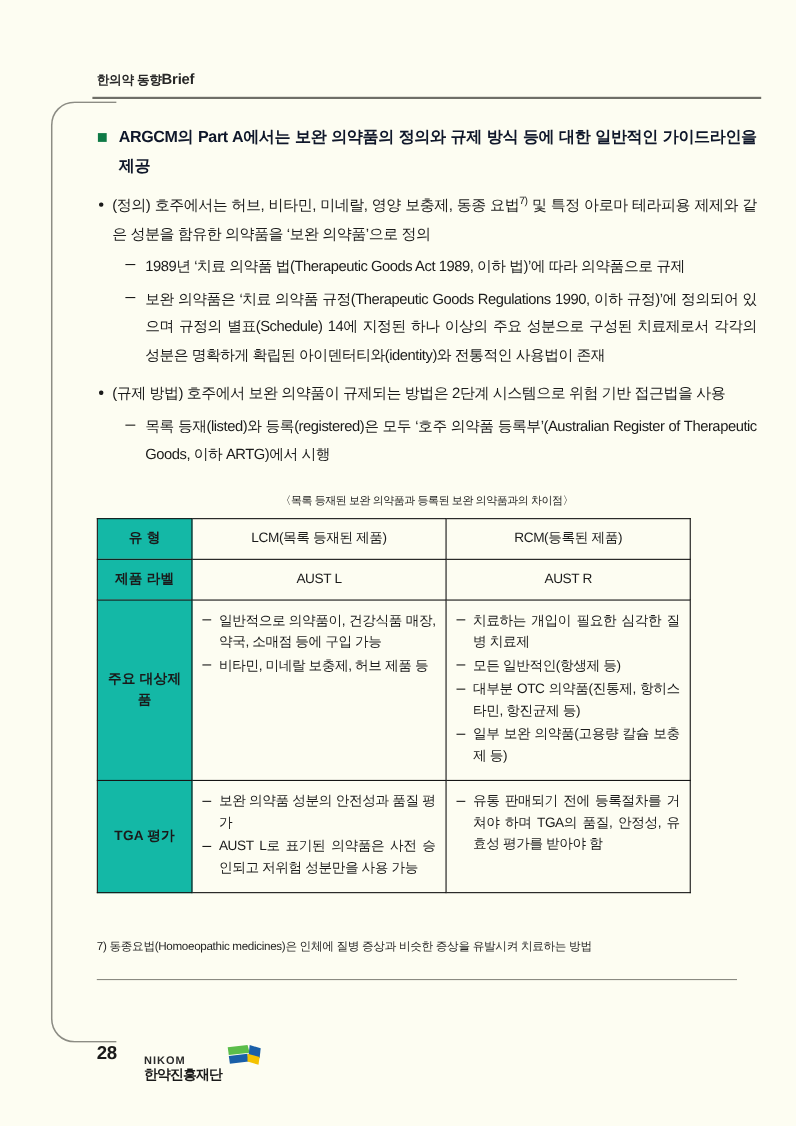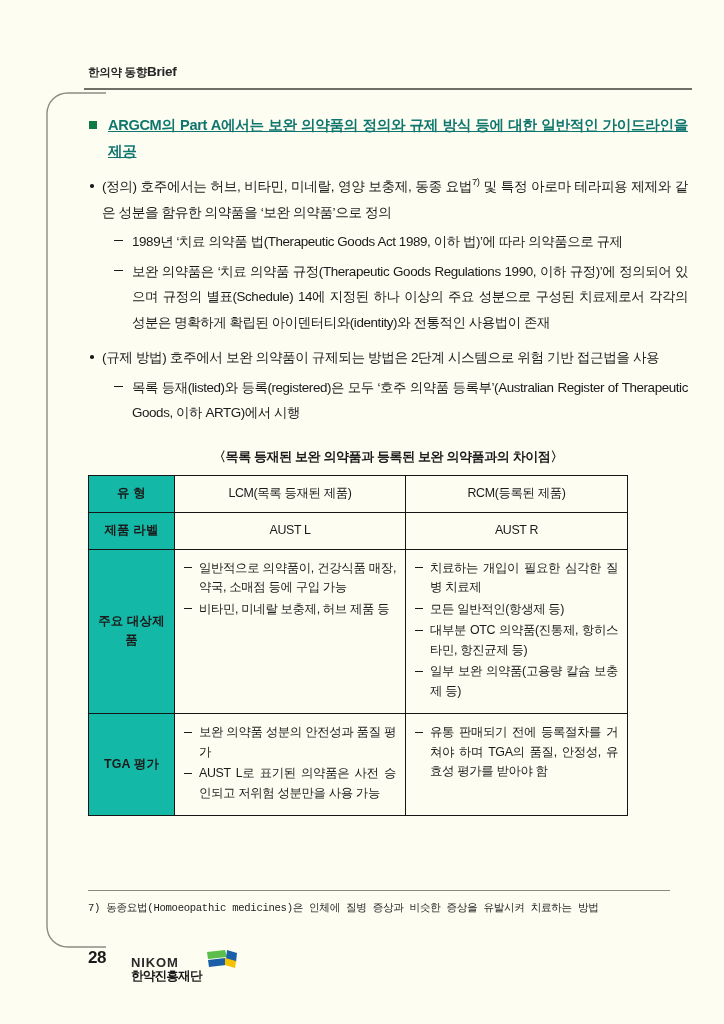--- a/index.html
+++ b/index.html
@@ -62,30 +62,29 @@
   .content {
     position: absolute;
     left: 88px;
     top: 112px;
     width: 600px;
   }
 
   
   .sec-title {
     position: relative;
-    color: #0f766e;
+    color: #0f172a;
     font-weight: bold;
     font-size: 14.6px;
     line-height: 26px;
     letter-spacing: -0.35px;
     padding-left: 20px;
     text-align: justify;
     text-justify: inter-character;
     margin-bottom: 8px;
-    text-decoration: underline;
   }
   .sec-title .sq {
     position: absolute;
     left: 1px;
     top: 9px;
     width: 8px;
     height: 8px;
     background: #0f7a46;
   }
 
@@ -134,22 +133,22 @@
   sup.fn {
     font-size: 9.5px;
     vertical-align: super;
     line-height: 0;
   }
 
   
   .tbl-caption {
     margin-top: 22px;
     text-align: center;
-    font-size: 13px;
-    font-weight: bold;
+    font-size: 10px;
+    font-weight: normal;
     letter-spacing: -0.4px;
     color: #1a1a1a;
   }
 
   table.cmp {
     margin-top: 9px;
     border-collapse: collapse;
     width: 539px;
     table-layout: fixed;
     background: #fdfdf2;
@@ -206,27 +205,26 @@
     position: absolute;
     left: 88px;
     top: 890px;
     width: 582px;
     height: 1px;
     background: #8a8a82;
   }
   .footnote {
     position: absolute;
     left: 88px;
-    top: 900px;
+    top: 853px;
     width: 600px;
     font-size: 10.6px;
     letter-spacing: -0.3px;
     color: #1f1f1f;
     line-height: 16px;
-    font-family: Liberation Mono, monospace;
   }
 
   
   .footer {
     position: absolute;
     left: 88px;
     top: 948px;
     display: flex;
     align-items: flex-start;
     gap: 25px;
@@ -237,21 +235,21 @@
     color: #1a1a1a;
     letter-spacing: -0.5px;
   }
   .logo {
     display: flex;
     align-items: flex-end;
     gap: 3px;
   }
   .logo-text { line-height: 1; }
   .logo-text .nikom {
-    font-size: 13px;
+    font-size: 10px;
     font-weight: bold;
     letter-spacing: 0.9px;
     color: #2a2a2a;
     display: block;
     margin-bottom: 1px;
   }
   .logo-text .kor {
     font-size: 12.6px;
     font-weight: bold;
     letter-spacing: -0.8px;

